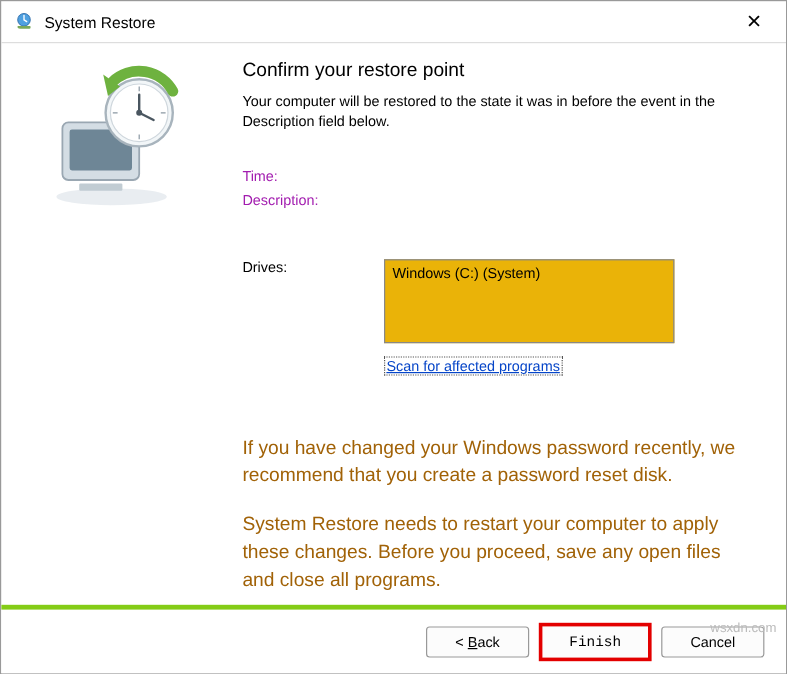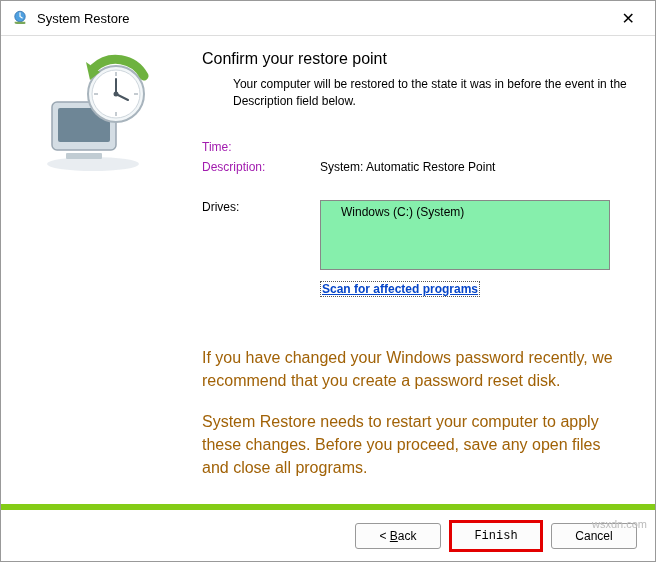--- a/index.html
+++ b/index.html
@@ -59,75 +59,73 @@
     .heading {
       font-size: 16px;
       color: #000;
       margin-bottom: 8px;
     }
     .subtext {
       font-size: 12px;
       color: #000;
       line-height: 1.4;
       margin-bottom: 30px;
-      margin-left: 31px;
     }
     .row {
       display: flex;
       margin-bottom: 6px;
       font-size: 12px;
     }
     .row .label {
       width: 118px;
       color: #a21caf;
     }
     .row .value {
       flex: 1;
       color: #000;
     }
     .drives-row {
       display: flex;
-      margin-top: 20px;
+      margin-top: 36px;
       margin-bottom: 6px;
     }
     .drives-label {
       width: 118px;
       font-size: 12px;
     }
     .drives-box {
       border: 1px solid #888;
-      width: 290px;
+      width: 242px;
       height: 70px;
-      padding: 4px 20px;
-      font-size: 12px;
-      background: #86efac;
+      padding: 4px 6px;
+      font-size: 12px;
+      background: #eab308;
     }
     .link-row {
       margin-left: 118px;
       margin-top: 6px;
       margin-bottom: 50px;
-      font-weight: bold;
     }
     .link {
       color: #0645c8;
       text-decoration: underline;
       border: 1px dotted #555;
       padding: 0 1px;
       font-size: 12px;
       cursor: pointer;
     }
     .note {
       font-size: 16px;
       line-height: 1.45;
       margin-bottom: 18px;
       color: #a16207;
     }
     .footer {
       height: 58px;
-      border-top: 6px solid #84cc16;
+      border-top: 4px solid #84cc16;
       display: flex;
       align-items: center;
       justify-content: flex-end;
       padding-right: 18px;
       gap: 8px;
       background: #fff;
     }
     .btn {
       min-width: 86px;
       height: 26px;
@@ -201,21 +199,20 @@
 
   <div class="main">
     <div class="heading">Confirm your restore point</div>
     <div class="subtext">Your computer will be restored to the state it was in before the event in the Description field below.</div>
 
     <div class="row">
       <div class="label">Time:</div>
     </div>
     <div class="row">
       <div class="label">Description:</div>
-      <div class="value">System: Automatic Restore Point</div>
     </div>
 
     <div class="drives-row">
       <div class="drives-label">Drives:</div>
       <div class="drives-box">
         <div>Windows (C:) (System)</div>
       </div>
     </div>
 
     <div class="link-row">

